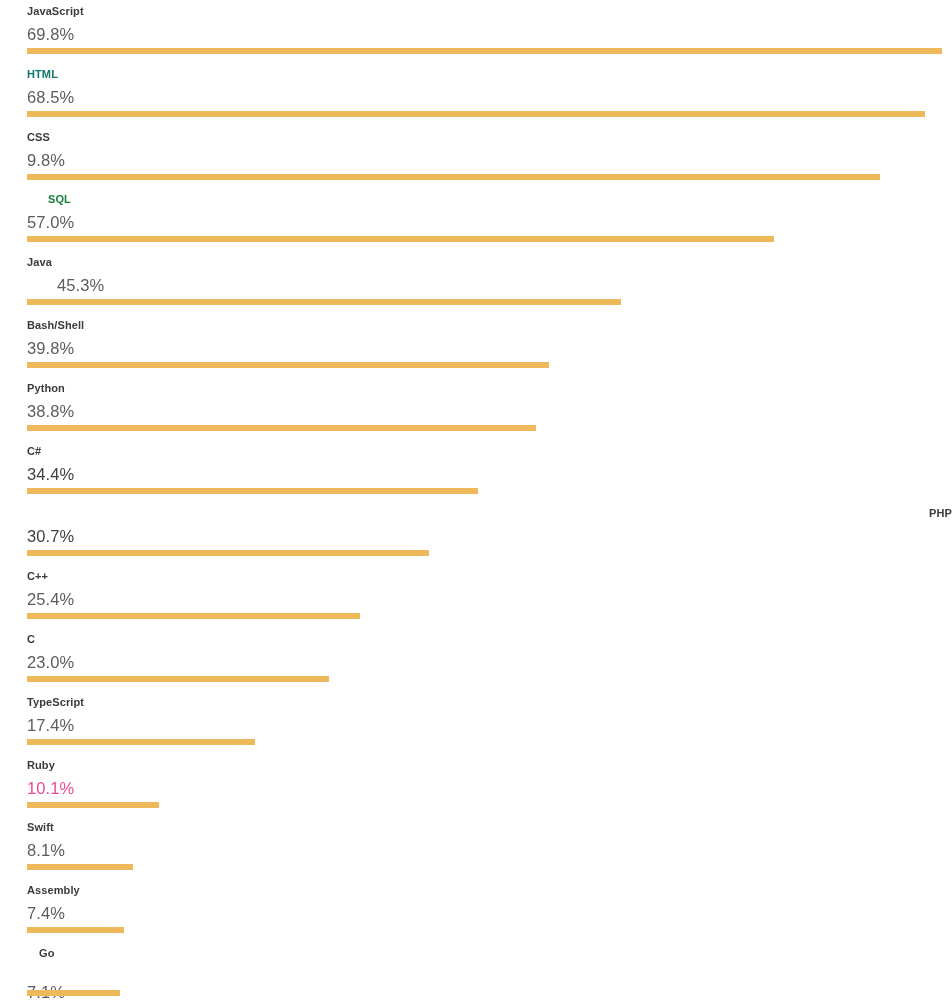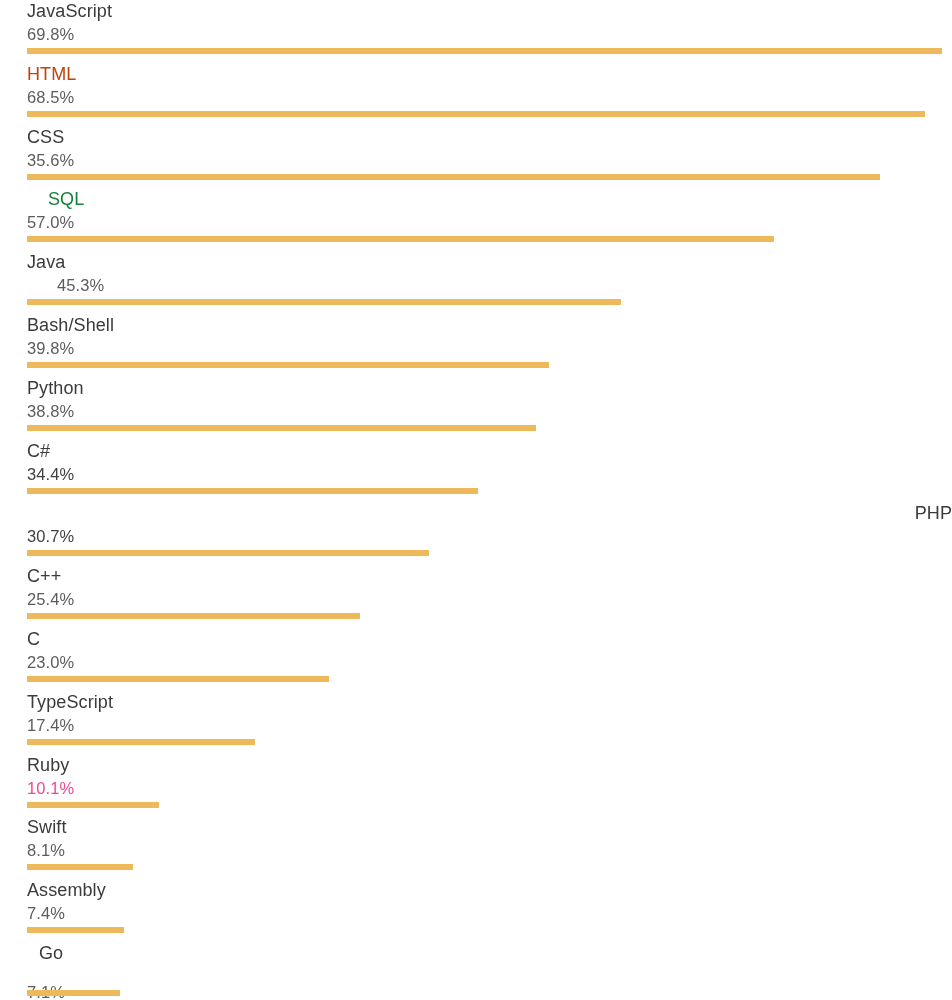--- a/index.html
+++ b/index.html
@@ -29,25 +29,26 @@
     width: 952px;
   }
   .bar-row {
     position: relative;
     height: 62.8px;
     padding-left: 27px;
     box-sizing: border-box;
   }
   .row-label {
     display: block;
-    font-size: 18px;
+    font-size: 11px;
     line-height: 23px;
     color: #3b3b3b;
     letter-spacing: 0.1px;
     white-space: nowrap;
+    font-weight: bold;
   }
   .row-value {
     display: block;
     font-size: 16.5px;
     line-height: 23px;
     color: #5c5c5c;
     letter-spacing: 0.1px;
     white-space: nowrap;
   }
   .bar-track {
@@ -70,30 +71,30 @@
   <div class="rows" id="rows-container">
   <div class="bar-row">
     <span class="row-label" style="color: rgb(59, 59, 59);">JavaScript</span>
     <span class="row-value" style="color: rgb(92, 92, 92);">69.8%</span>
     <div class="bar-track">
       <div class="bar-fill" style="width: 915px; background: rgb(238, 185, 90);"></div>
     </div>
   </div>
 
   <div class="bar-row">
-    <span class="row-label" style="color: #c2410c;">HTML</span>
+    <span class="row-label" style="color: #0f766e;">HTML</span>
     <span class="row-value" style="color: rgb(92, 92, 92);">68.5%</span>
     <div class="bar-track">
       <div class="bar-fill" style="width: 897.958px; background: rgb(238, 185, 90);"></div>
     </div>
   </div>
 
   <div class="bar-row">
     <span class="row-label" style="color: rgb(59, 59, 59);">CSS</span>
-    <span class="row-value" style="color: rgb(92, 92, 92);">35.6%</span>
+    <span class="row-value" style="color: rgb(92, 92, 92);">9.8%</span>
     <div class="bar-track">
       <div class="bar-fill" style="width: 853.388px; background: rgb(238, 185, 90);"></div>
     </div>
   </div>
 
   <div class="bar-row">
     <span class="row-label" style="color: #15803d; margin-left: 21px;">SQL</span>
     <span class="row-value" style="color: rgb(92, 92, 92);">57.0%</span>
     <div class="bar-track">
       <div class="bar-fill" style="width: 747.206px; background: rgb(238, 185, 90);"></div>

